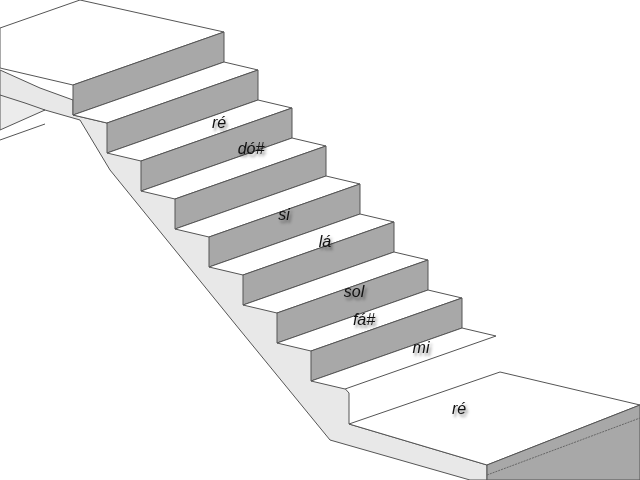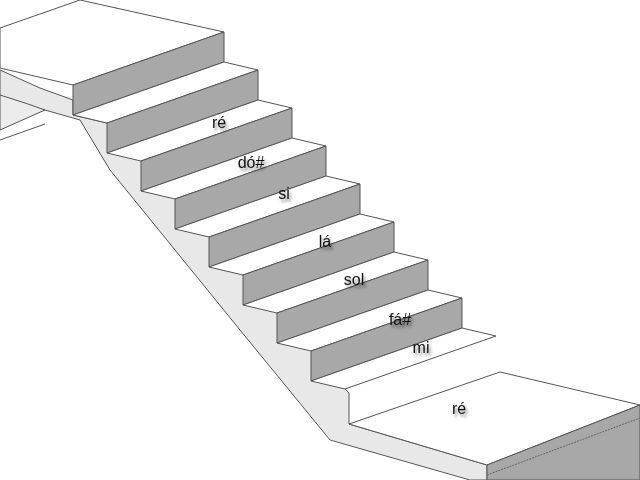--- a/index.html
+++ b/index.html
@@ -1,17 +1,17 @@
 <!DOCTYPE html>
 <html><head>
 <meta charset="utf-8">
 <style>
   html, body { margin:0; padding:0; background:#ffffff; }
   body { width:640px; height:480px; overflow:hidden; position:relative; font-family:"Liberation Sans", sans-serif; }
-  #stage { position:absolute; left:0; top:0; width:640px; height:480px; }
+  #stage { position:absolute; left:0; top:0; width:640px; height:480px;font-style:italic; }
   .note-label {
     position:absolute; font-family:"Liberation Sans", sans-serif; font-size:16px; color:#111;
     text-shadow: 2px 3px 3px rgba(0,0,0,0.45); white-space:nowrap; transform:translate(-50%,-50%);
   }
 </style>
 </head>
 <body>
 
 <div id="stage">
   <svg width="640" height="480" viewBox="0 0 640 480">
@@ -41,20 +41,20 @@
         <polygon points="311,351 462,298 462,328 311,381" fill="#a8a8a8" stroke="#555555"></polygon>
         <polygon points="311,381 462,328 496,336 345,389" fill="#ffffff" stroke="#555555"></polygon>
       </g>
 
     <polygon points="349,424 500,372 640,405 487,465" fill="#ffffff" stroke="#555" stroke-width="1"></polygon>
     <polygon points="487,465 640,405 640,480 487,480" fill="#a8a8a8" stroke="#555" stroke-width="1"></polygon>
     <line x1="487" y1="475" x2="640" y2="418" stroke="#666" stroke-width="1" stroke-dasharray="2,1"></line>
   </svg>
 
   <span class="note-label" style="left:219px;top:123px;">ré</span>
-  <span class="note-label" style="left:251px;top:163px;">dó#</span>
-  <span class="note-label" style="left:284px;top:194px;">si</span>
+  <span class="note-label" style="left:251px;top:149px;">dó#</span>
+  <span class="note-label" style="left:284px;top:215px;">si</span>
   <span class="note-label" style="left:325px;top:242px;">lá</span>
-  <span class="note-label" style="left:354px;top:280px;">sol</span>
-  <span class="note-label" style="left:400px;top:320px;">fá#</span>
+  <span class="note-label" style="left:354px;top:292px;">sol</span>
+  <span class="note-label" style="left:364px;top:320px;">fá#</span>
   <span class="note-label" style="left:421px;top:348px;">mi</span>
   <span class="note-label" style="left:459px;top:409px;">ré</span>
 </div>
 
 </body></html>

